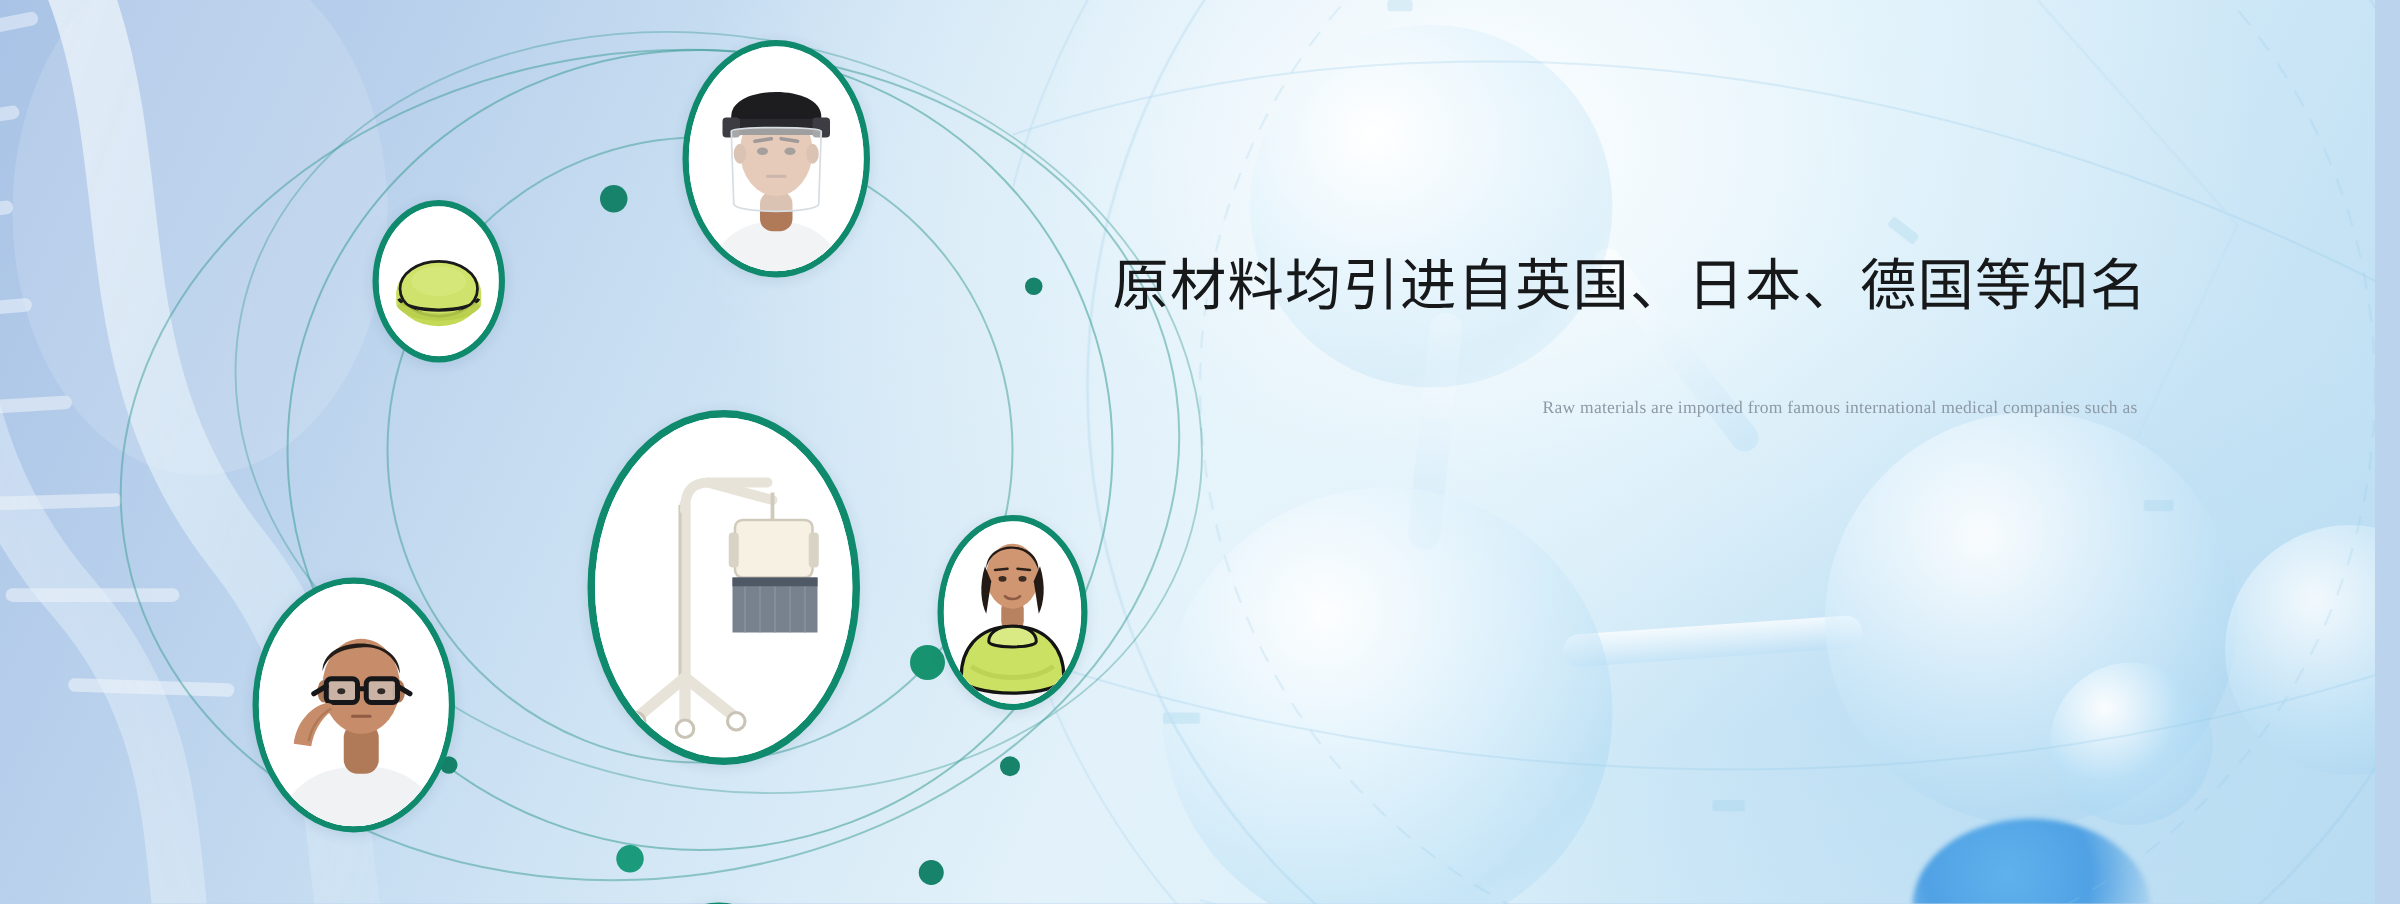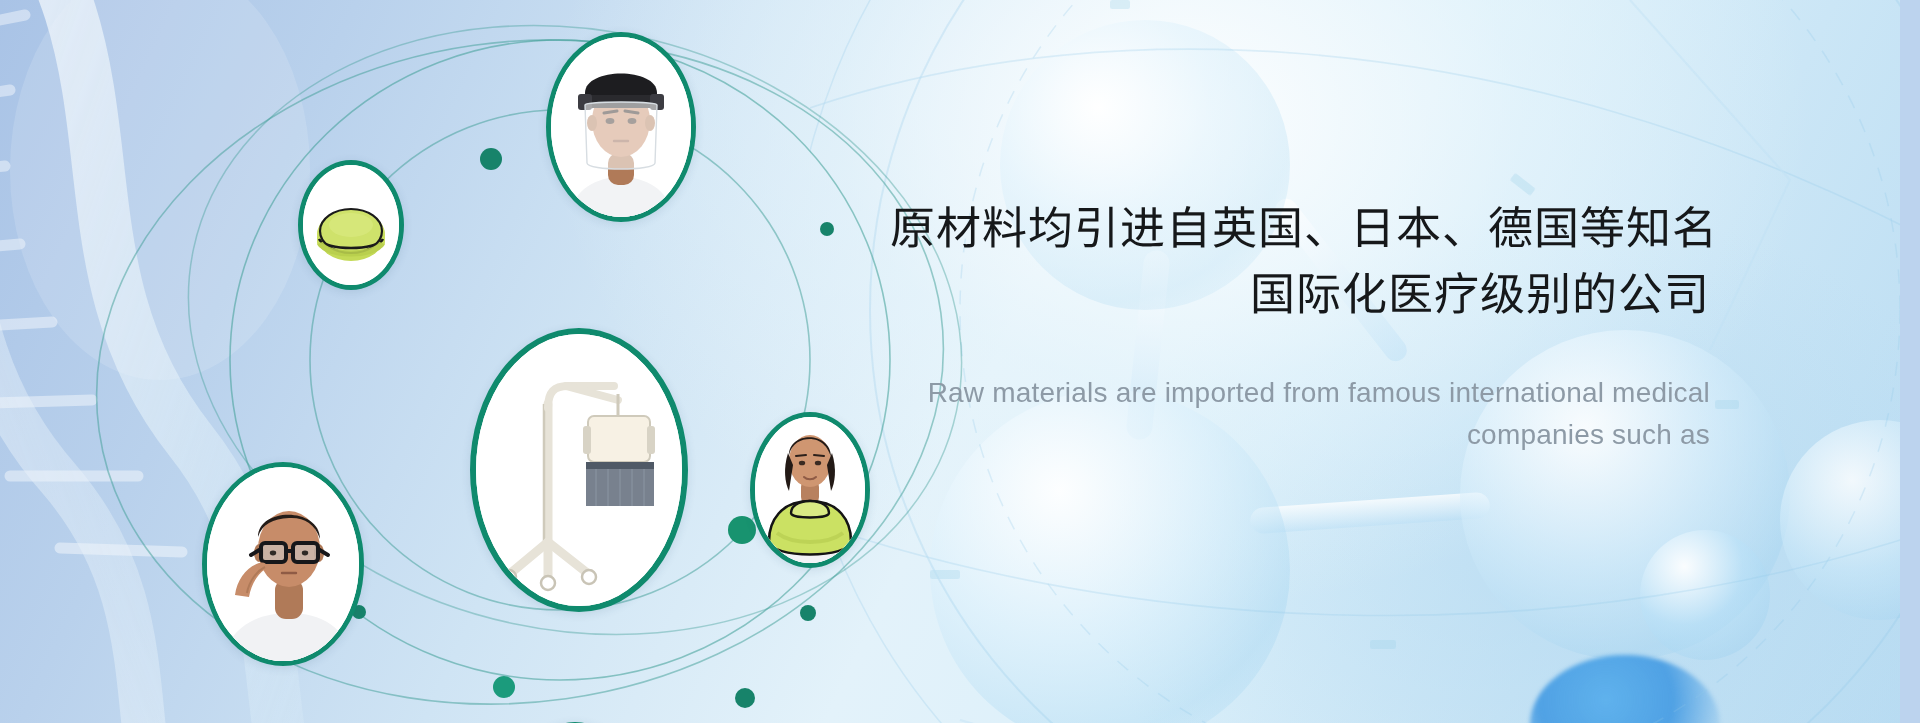--- a/index.html
+++ b/index.html
@@ -86,22 +86,22 @@
   }
   .copy h1{
     margin:0;
     font-family:"DejaVu Sans","Liberation Sans",sans-serif;
     font-size:45px;line-height:66px;font-weight:400;
     color:#16181a;letter-spacing:1px;white-space:nowrap;
   }
   .copy h1 .l2{display:block;}
   .copy .sub{
     margin-top:44px;
-    font-family:Liberation Sans, sans-serif;
-    font-size:28px;line-height:42px;
+    font-family:Liberation Serif, serif;
+    font-size:14px;line-height:42px;
     color:#8d9aa6;letter-spacing:.2px;
   }
 </style>
 </head>
 <body>
 
 <div class="banner">
 
   <div class="bg-layer">
 
@@ -309,20 +309,19 @@
     </div>
 
     <div class="bubble b-hood">
       
     </div>
   </div>
 
   <div class="copy">
     <h1>
       <span>原材料均引进自英国、日本、德国等知名</span>
-      <span class="l2">国际化医疗级别的公司</span>
     </h1>
     <div class="sub">
       <div>Raw materials are imported from famous international medical companies such as</div>
     </div>
   </div>
 
 </div>
 
 </body></html>

